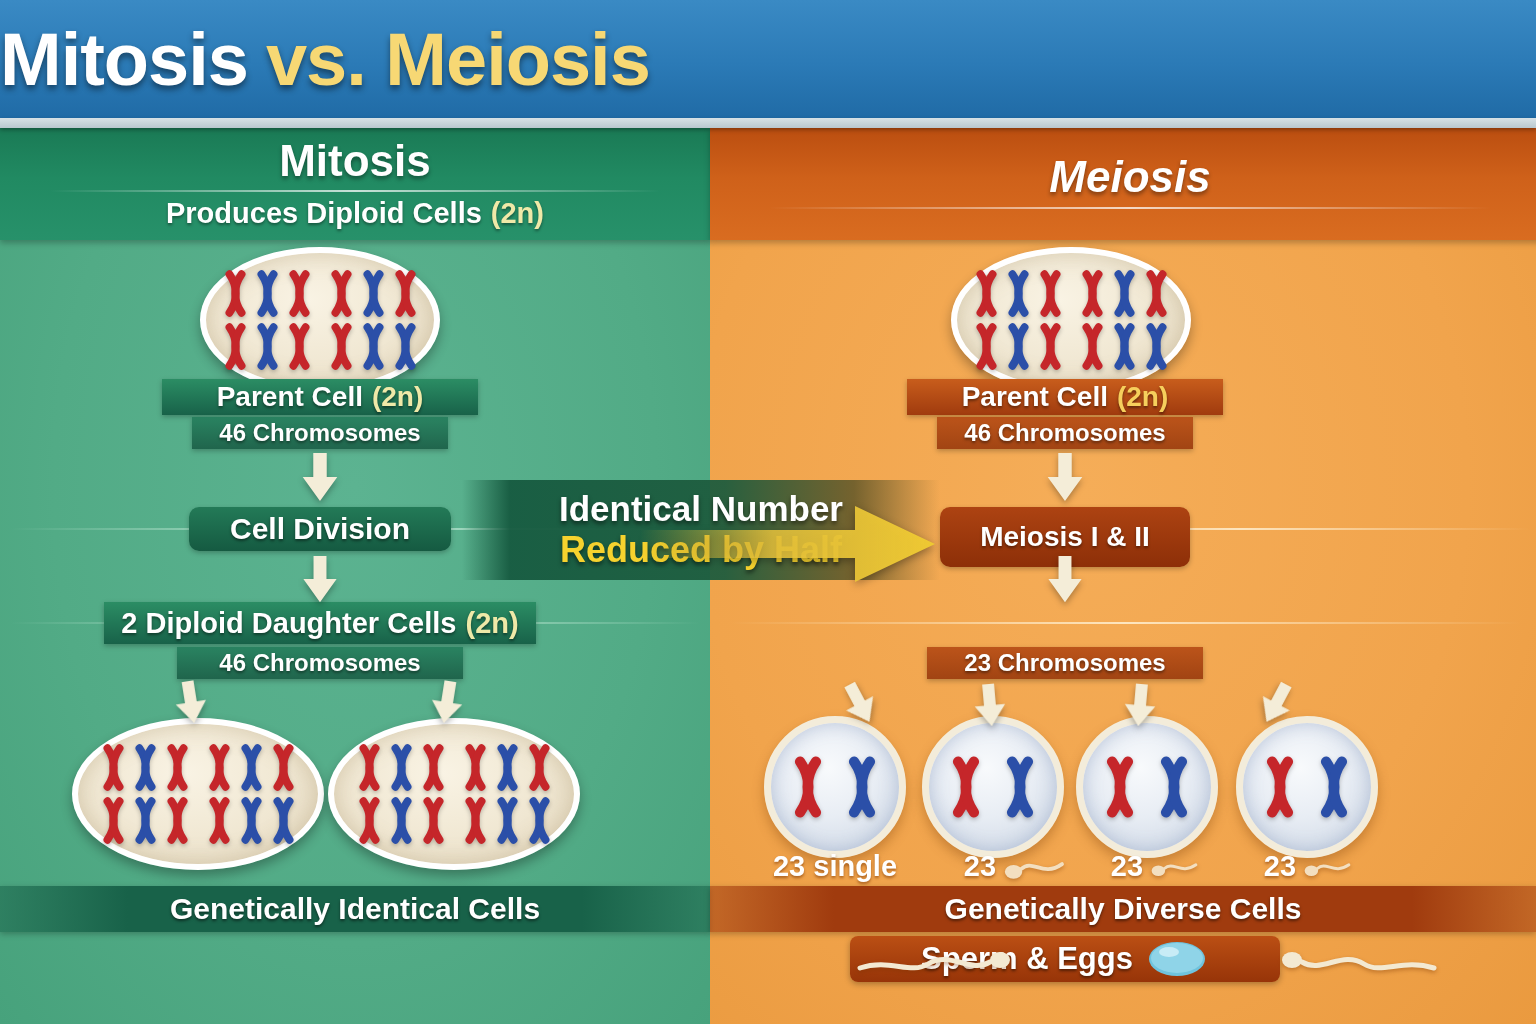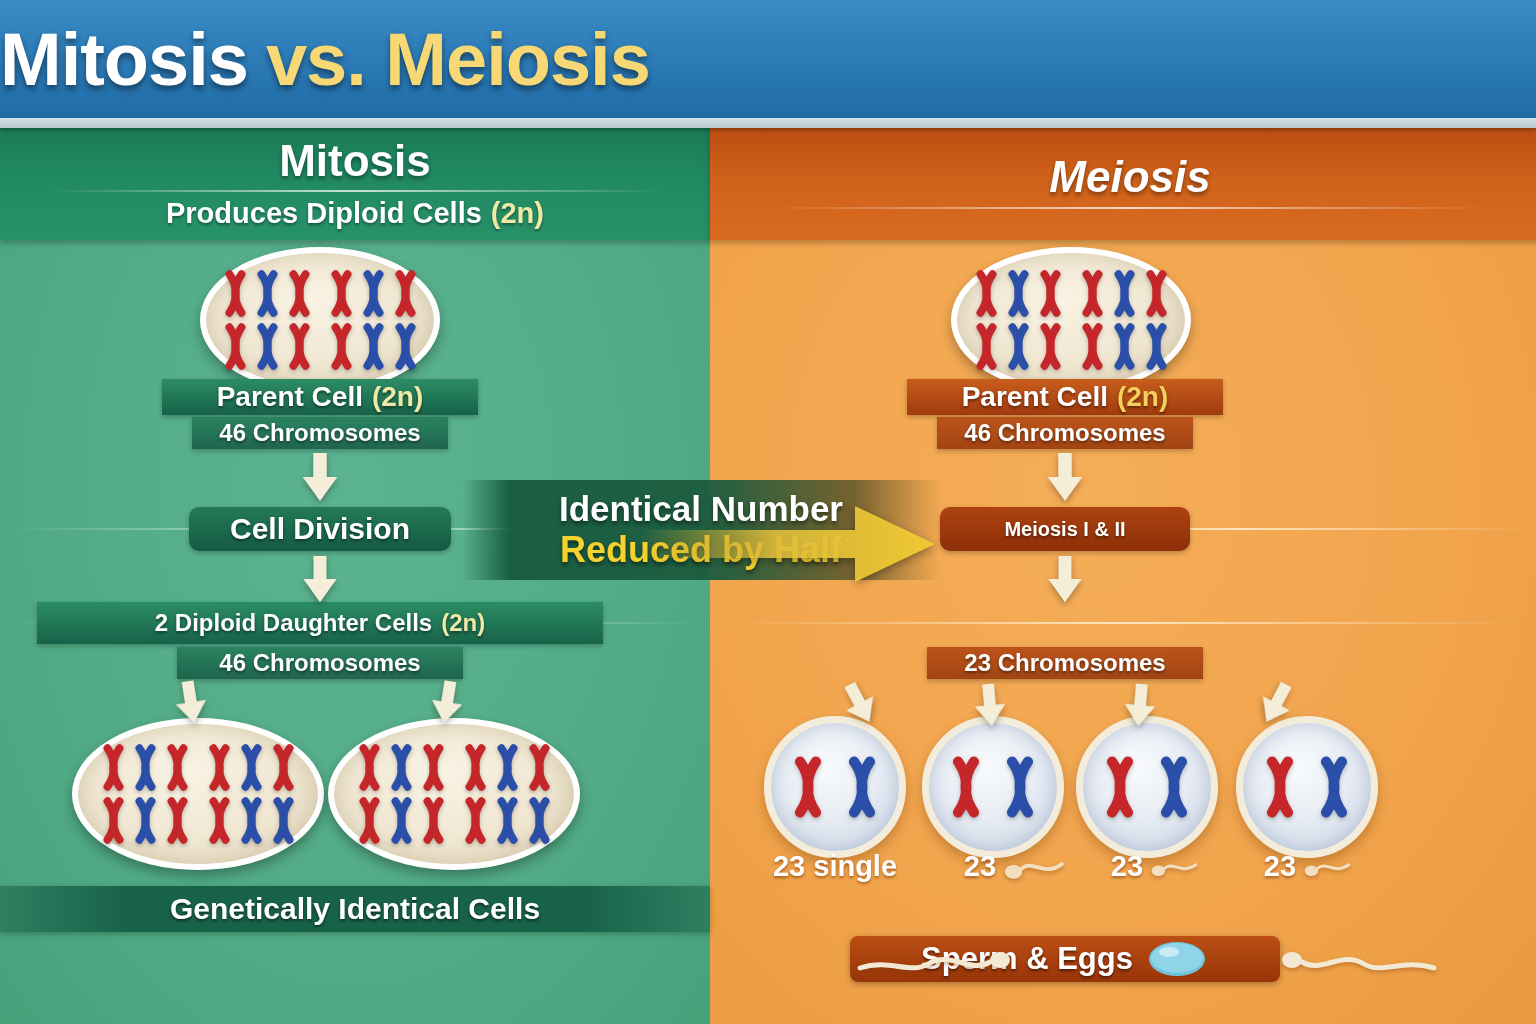--- a/index.html
+++ b/index.html
@@ -228,21 +228,21 @@
     <span>Cell Division</span>
   </div>
 
   <div class="arrow-down" style="left:300px;top:556px;">
     <svg width="40" height="48" viewBox="0 0 40 52">
         <path d="M13 0 h14 v25 h11 L20 50 L2 25 h11 Z" fill="#f4edd8"></path>
       </svg>
   </div>
 
   <div class="hline hline-green" style="left:10px;top:622px;width:690px;"></div>
-  <div class="band band-green" style="left:320px;top:602px;width:566px;height:42px;font-size:24px;">
+  <div class="band band-green" style="left:320px;top:602px;width:432px;height:42px;font-size:29px;">
     <span>2 Diploid Daughter Cells</span>
     <span class="accent-g">(2n)</span>
   </div>
   <div class="band band-green-lt" style="left:320px;top:647px;width:286px;height:32px;font-size:24px;">
     <span>46 Chromosomes</span>
   </div>
 
   <div class="arrow-down" style="left:172px;top:681px;transform:rotate(-9deg);">
     <svg width="38" height="44" viewBox="0 0 40 52">
         <path d="M13 0 h14 v25 h11 L20 50 L2 25 h11 Z" fill="#f4edd8"></path>
@@ -519,21 +519,21 @@
     <span>46 Chromosomes</span>
   </div>
 
   <div class="arrow-down" style="left:1045px;top:453px;">
     <svg width="40" height="50" viewBox="0 0 40 52">
         <path d="M13 0 h14 v25 h11 L20 50 L2 25 h11 Z" fill="#f4edd8"></path>
       </svg>
   </div>
 
   <div class="hline hline-cream" style="left:950px;top:528px;width:580px;"></div>
-  <div class="band band-rust roundbox" style="left:1065px;top:507px;width:250px;height:44px;font-size:20px;background:linear-gradient(180deg,#ad4312,#8d2f08);">
+  <div class="band band-rust roundbox" style="left:1065px;top:507px;width:250px;height:60px;font-size:28px;background:linear-gradient(180deg,#ad4312,#8d2f08);">
     <span>Meiosis I &amp; II</span>
   </div>
 
   <div class="arrow-down" style="left:1045px;top:556px;">
     <svg width="40" height="48" viewBox="0 0 40 52">
         <path d="M13 0 h14 v25 h11 L20 50 L2 25 h11 Z" fill="#f4edd8"></path>
       </svg>
   </div>
 
   <div class="hline hline-cream" style="left:730px;top:622px;width:790px;"></div>
@@ -645,20 +645,23 @@
     </svg>
   </div>
   <div class="gamete-label" style="left:1308px;top:850px;">
     <span>23</span>
     <svg class="sperm-sm" style="width:48px;" viewBox="0 0 64 30">
       <ellipse cx="10" cy="20" rx="9" ry="7" fill="#f3dfc0"></ellipse>
       <path d="M18 17 C30 6 40 26 60 12" stroke="#f3dfc0" stroke-width="4" fill="none" stroke-linecap="round"></path>
     </svg>
   </div>
 
+  <div class="footer-band fb-rust">
+    <span>Genetically Diverse Cells</span>
+  </div>
 
   <svg class="deco-sperm" style="left:850px;top:944px;" width="160" height="36" viewBox="0 0 160 36">
     <ellipse cx="150" cy="16" rx="10" ry="8" fill="#f3e9d2"></ellipse>
     <path d="M140 18 C120 30 100 6 78 20 C60 31 40 14 10 24" stroke="#f3e9d2" stroke-width="5" fill="none" stroke-linecap="round"></path>
   </svg>
   <div class="sperm-eggs">
     <span>Sperm &amp; Eggs</span>
     <svg width="64" height="40" viewBox="0 0 64 40">
       <ellipse cx="32" cy="20" rx="28" ry="17" fill="#6fc3dd"></ellipse>
       <ellipse cx="32" cy="19" rx="26" ry="15" fill="#8fd4e8"></ellipse>

